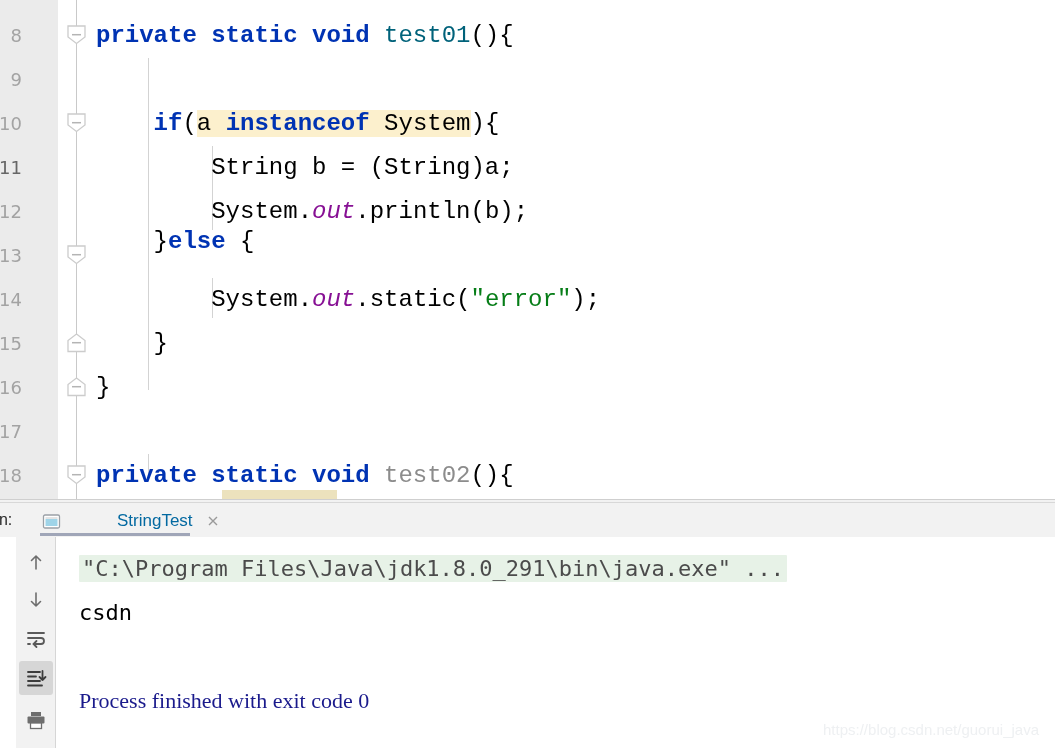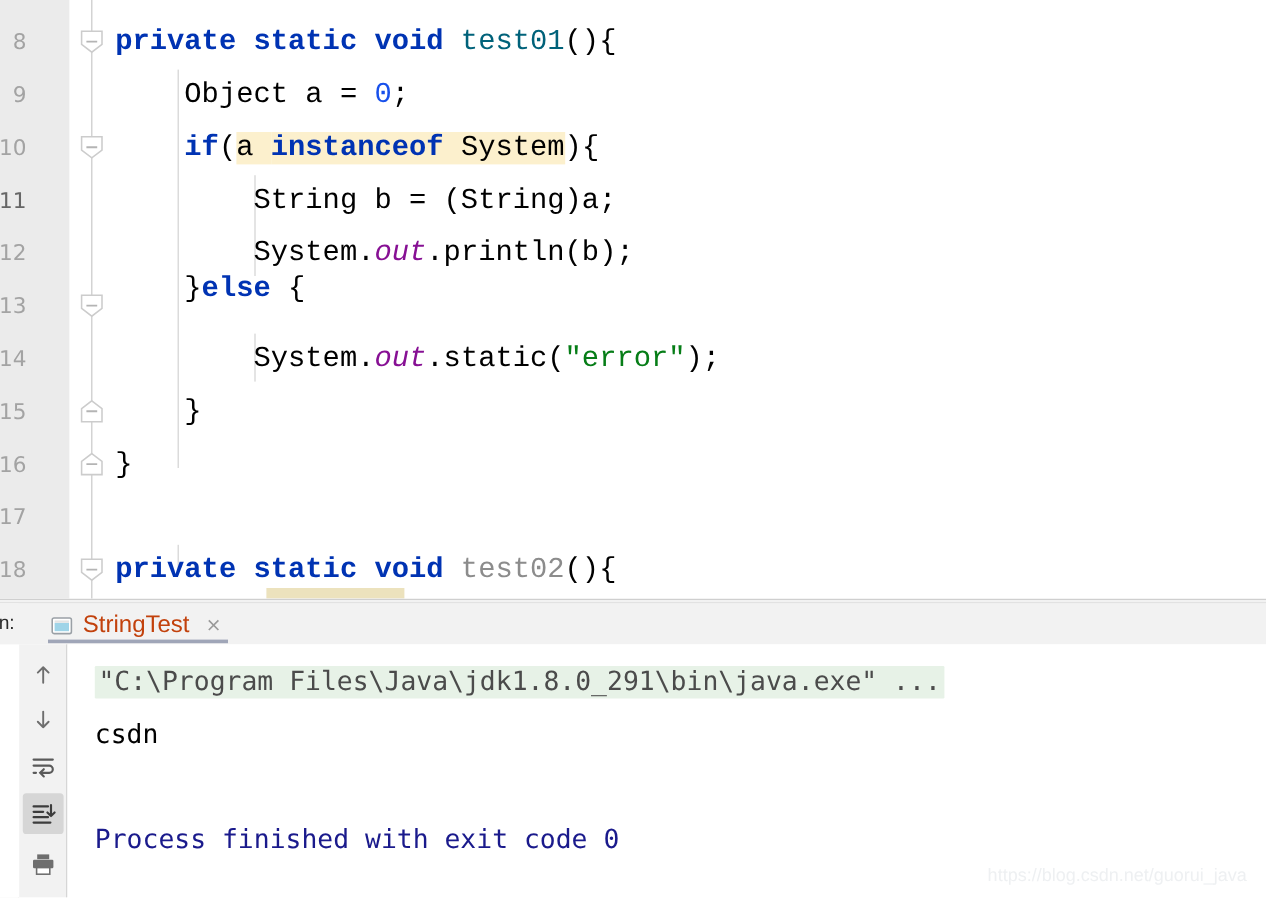--- a/index.html
+++ b/index.html
@@ -159,24 +159,25 @@
     position: absolute;
     left: 36px; top: 2px;
     height: 32px;
     display: flex;
     align-items: center;
     gap: 8px;
     padding: 0 6px;
   }
   #tab-icon { width: 19px; height: 19px; }
   #tab-title {
-    font-size: 20px;
-    color: #c2410c;
+    font-size: 17px;
+    color: #0369a1;
     font-family: "Liberation Sans", sans-serif;
     white-space: pre;
+    margin-left: 48px;
   }
   #tab-close {
     width: 16px; height: 16px;
     position: relative;
     margin-left: 4px;
   }
   #tab-underline {
     position: absolute;
     left: 40px; top: 30px;
     width: 150px; height: 3px;
@@ -329,21 +330,20 @@
           </svg>
         </div>
       </div>
 
     <div id="code-canvas">
         <div class="indent-guide" style="left: 52px; top: 58px; height: 332px;"></div>
         <div class="indent-guide" style="left: 116px; top: 146px; height: 84px;"></div>
         <div class="indent-guide" style="left: 116px; top: 278px; height: 40px;"></div>
         <div class="indent-guide" style="left: 52px; top: 454px; height: 24px;"></div>
         <div class="codeline" style="top: 14px;"><span class="kw">private static void </span><span class="mth">test01</span><span>(){</span></div>
-        <div class="codeline" style="top: 58px;"><span>    Object a = </span><span class="num">0</span><span>;</span></div>
         <div class="codeline" style="top: 102px;"><span>    </span><span class="kw">if</span><span>(</span><span class="hl-ident">a </span><span class="kw hl-ident">instanceof</span><span class="hl-ident"> System</span><span>){</span></div>
         <div class="codeline" style="top: 146px;"><span>        String b = (String)a;</span></div>
         <div class="codeline" style="top: 190px;"><span>        System.</span><span class="fld">out</span><span>.println(b);</span></div>
         <div class="codeline" style="top: 220px;"><span>    }</span><span class="kw">else</span><span> {</span></div>
         <div class="codeline" style="top: 278px;"><span>        System.</span><span class="fld">out</span><span>.static(</span><span class="str">"error"</span><span>);</span></div>
         <div class="codeline" style="top: 322px;"><span>    }</span></div>
         <div class="codeline" style="top: 366px;"><span>}</span></div>
         <div class="codeline" style="top: 410px;"><span></span></div>
         <div class="codeline" style="top: 454px;"><span class="kw">private static void </span><span class="mth-unused">test02</span><span>(){</span></div>
         <div class="usage-underline" style="left: 125.8px; top: 490px; width: 115.6px;"></div>
@@ -425,19 +425,19 @@
           <rect x="5.5" y="14" width="11" height="5.5" fill="#ffffff" stroke="#6e6e6e" stroke-width="1.3"></rect>
         </svg>
       </div>
     </div>
 
     <div id="console">
       <div id="console-gutter"></div>
     <div class="outline" style="top: 10px;"><span class="out-cmd">"C:\Program Files\Java\jdk1.8.0_291\bin\java.exe" ...</span></div>
         <div class="outline" style="top: 54px;"><span>csdn</span></div>
         <div class="outline" style="top: 98px;"></div>
-        <div class="outline" style="top: 142px;"><span class="out-sys">Process finished with exit code 0</span></div>
+        <div class="outline" style="top: 142px; font-family: Liberation Serif, serif;"><span class="out-sys">Process finished with exit code 0</span></div>
       </div>
 
     <div id="watermark">https://blog.csdn.net/guorui_java</div>
   </div>
 
 </div>
 
 </body></html>

